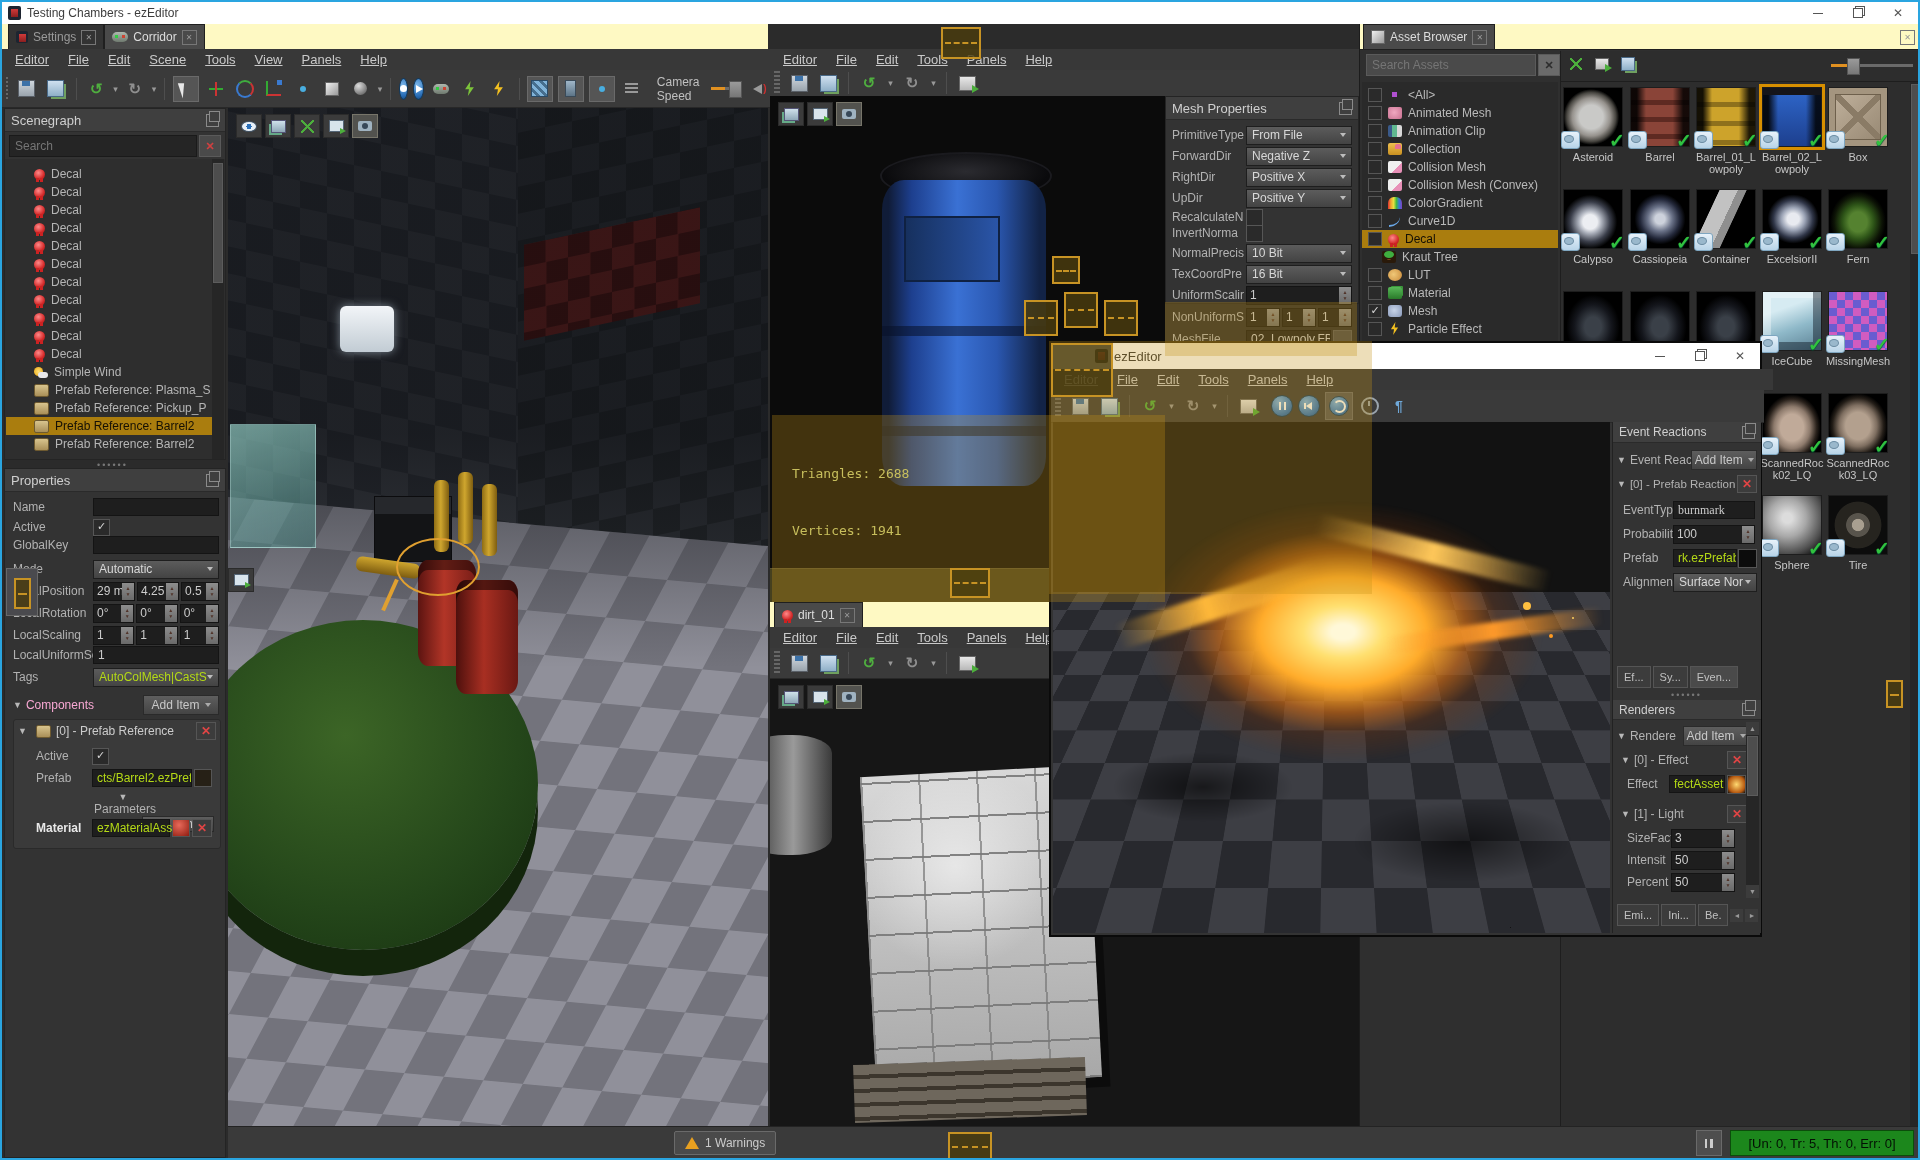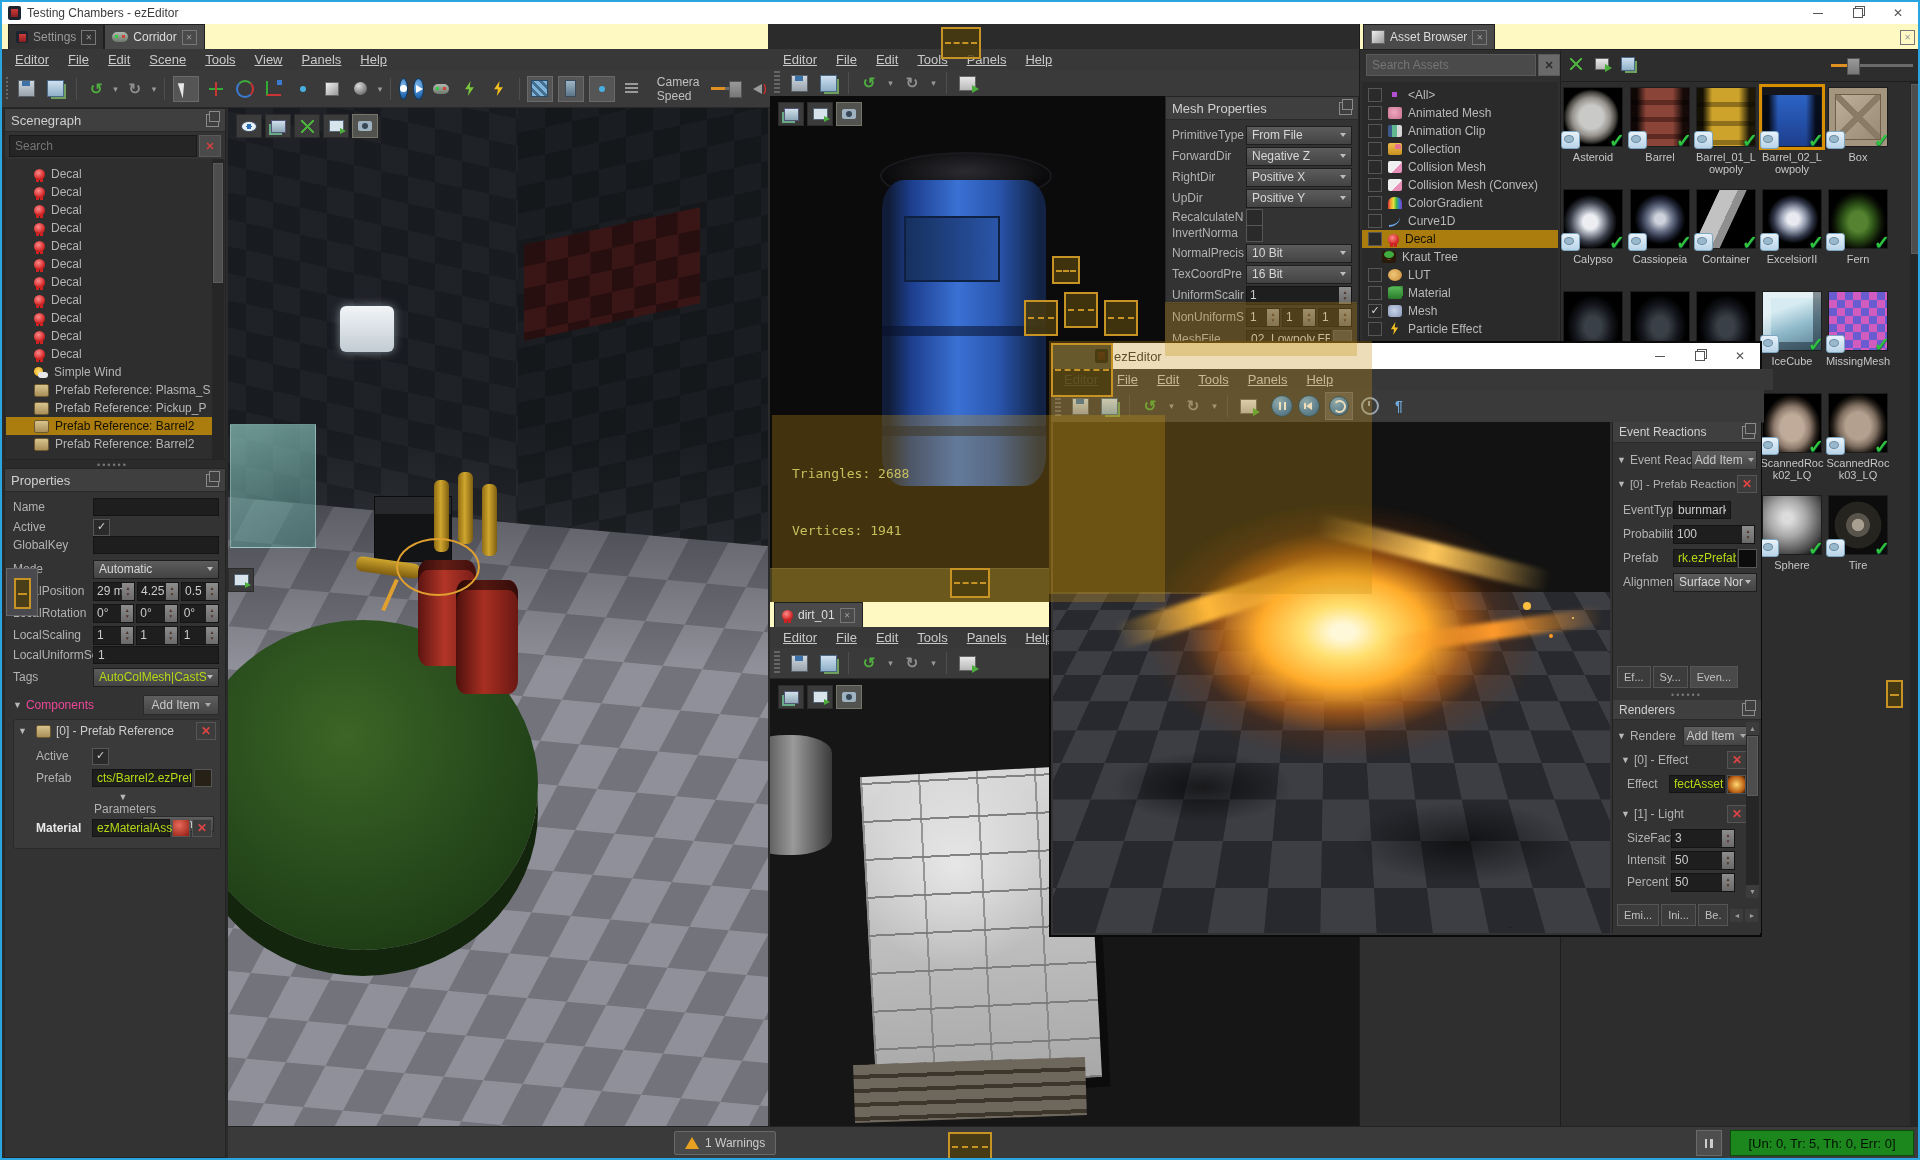--- a/index.html
+++ b/index.html
@@ -438,21 +438,21 @@
         <div class="dinput" style="width:126px;line-height:16px;"><span>1</span></div>
       </div>
     <div class="prow" style="top:198px;width:206px;">
         <span class="plab">Tags</span>
         <div class="dd" style="width:126px;">
           <span class="grntxt" style="overflow:hidden;white-space:nowrap;">AutoColMesh|CastShadow</span>
         </div>
       </div>
     <div class="prow" style="top:226px;width:206px;">
         <span class="carethdr"></span>
-        <span style="color:#ec4899;">Components</span>
+        <span style="color:#f9a8d4;">Components</span>
         <div class="addbtn" style="margin-left:auto;width:74px;">
           <span>Add Item</span>
         </div>
       </div>
     <div style="position:absolute;left:8px;top:250px;width:206px;height:128px;background:#3a3a3a;border:1px solid #2a2a2a;border-radius:3px;">
       <div class="flex" style="height:22px;padding:0 4px;gap:5px;color:#ccc;font-size:12px;">
         <span class="carethdr"></span>
           <div class="ico-prefab"></div>
         <span>[0] - Prefab Reference</span>
         <div class="dx" style="margin-left:auto;"></div>
@@ -1027,21 +1027,21 @@
             <span>Add Item</span>
           </div>
         </div>
       <div class="prow" style="top:52px;left:4px;width:140px;">
           <span class="carethdr"></span>
           <span style="font-size:11.5px;">[0] - Prefab Reaction</span>
           <div class="dx" style="margin-left:auto;"></div>
         </div>
       <div class="prow" style="top:78px;left:10px;width:134px;">
           <span class="plab" style="width:50px;">EventTyp</span>
-          <input class="dinput" style="width: 58px;" value="burnmark">
+          <input class="dinput" style="width: 82px; font-family: Liberation Serif, serif;" value="burnmark">
         </div>
       <div class="prow" style="top:102px;left:10px;width:134px;">
           <span class="plab" style="width:50px;">Probabilit</span>
           <div class="spinf" style="width:82px;">
             <span class="val">100</span>
             <span class="sp"></span>
           </div>
         </div>
       <div class="prow" style="top:126px;left:10px;width:134px;">
           <span class="plab" style="width:50px;">Prefab</span>

